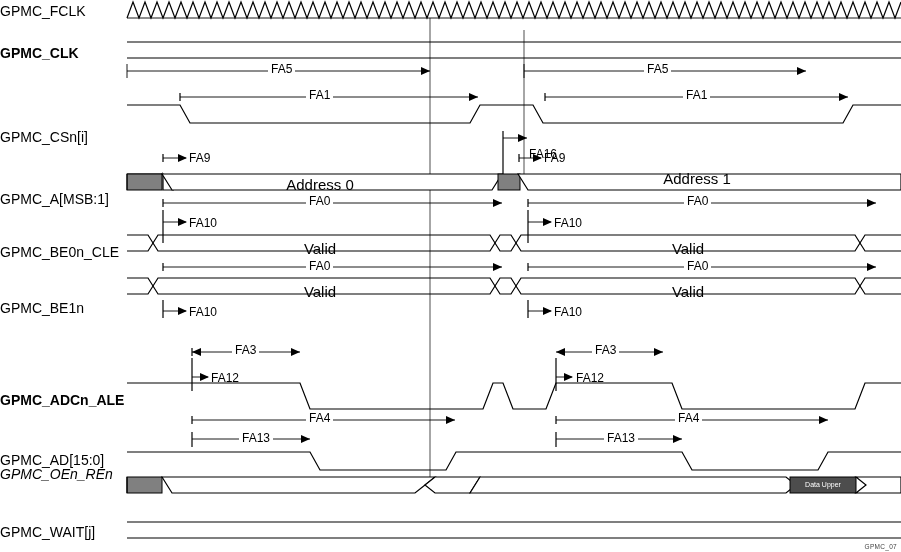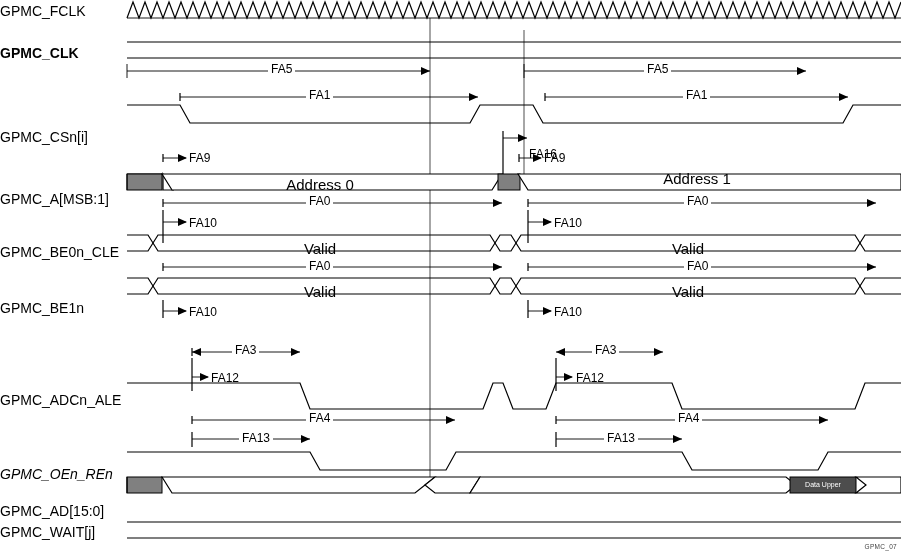--- a/index.html
+++ b/index.html
@@ -17,23 +17,23 @@
 <body>
 
 <div id="wrap">
 
   <div class="lbl" style="left:0;width:122px;top:3px;">GPMC_FCLK</div>
   <div class="lbl" style="left:0;width:122px;top:45px;font-weight:bold;">GPMC_CLK</div>
   <div class="lbl" style="left:0;width:122px;top:108px;margin-top:21px;">GPMC_CSn[i]</div>
   <div class="lbl" style="left:0;width:122px;top:191px;">GPMC_A[MSB:1]</div>
   <div class="lbl" style="left:0;width:122px;top:244px;">GPMC_BE0n_CLE</div>
   <div class="lbl" style="left:0;width:122px;top:300px;">GPMC_BE1n</div>
-  <div class="lbl" style="left:0;width:122px;top:392px;">GPMC_ADCn_ALE</div>
+  <div class="lbl" style="left:0;width:122px;top:392px;font-weight:bold;">GPMC_ADCn_ALE</div>
   <div class="lbl" style="left:0;width:122px;top:466px;font-style:italic;">GPMC_OEn_REn</div>
-  <div class="lbl" style="left:0;width:143px;top:503px;">GPMC_AD[15:0]</div>
+  <div class="lbl" style="left:0;width:143px;top:452px;">GPMC_AD[15:0]</div>
   <div class="lbl" style="left:0;width:140px;top:524px;">GPMC_WAIT[j]</div>
 
   <svg class="sig" style="left:0;top:0;" width="901" height="552" viewBox="0 0 901 552">
     <g fill="none" stroke="#000" stroke-width="1.2" shape-rendering="geometricPrecision">
 
       <path d="M127,18 L133,2 L139,18 L145,2 L151,18 L157,2 L163,18 L169,2 L175,18 L181,2 L187,18 L193,2 L199,18 L205,2 L211,18 L217,2 L223,18 L229,2 L235,18 L241,2 L247,18 L253,2 L259,18 L265,2 L271,18 L277,2 L283,18 L289,2 L295,18 L301,2 L307,18 L313,2 L319,18 L325,2 L331,18 L337,2 L343,18 L349,2 L355,18 L361,2 L367,18 L373,2 L379,18 L385,2 L391,18 L397,2 L403,18 L409,2 L415,18 L421,2 L427,18 L433,2 L439,18 L445,2 L451,18 L457,2 L463,18 L469,2 L475,18 L481,2 L487,18 L493,2 L499,18 L505,2 L511,18 L517,2 L523,18 L529,2 L535,18 L541,2 L547,18 L553,2 L559,18 L565,2 L571,18 L577,2 L583,18 L589,2 L595,18 L601,2 L607,18 L613,2 L619,18 L625,2 L631,18 L637,2 L643,18 L649,2 L655,18 L661,2 L667,18 L673,2 L679,18 L685,2 L691,18 L697,2 L703,18 L709,2 L715,18 L721,2 L727,18 L733,2 L739,18 L745,2 L751,18 L757,2 L763,18 L769,2 L775,18 L781,2 L787,18 L793,2 L799,18 L805,2 L811,18 L817,2 L823,18 L829,2 L835,18 L841,2 L847,18 L853,2 L859,18 L865,2 L871,18 L877,2 L883,18 L889,2 L895,18 L901,2"></path>
       <path d="M127,18 L901,18" stroke-width="0.9"></path>
 
       <path d="M127,42 L901,42"></path>
       <path d="M127,58 L901,58"></path>

